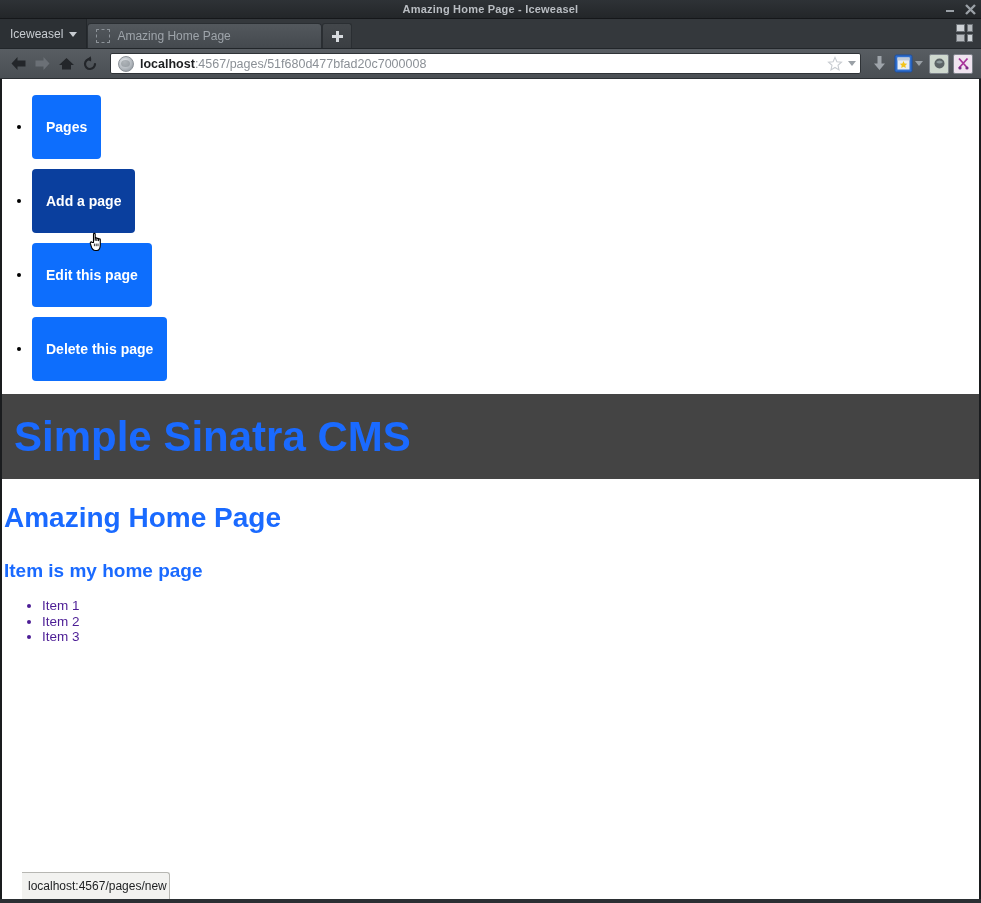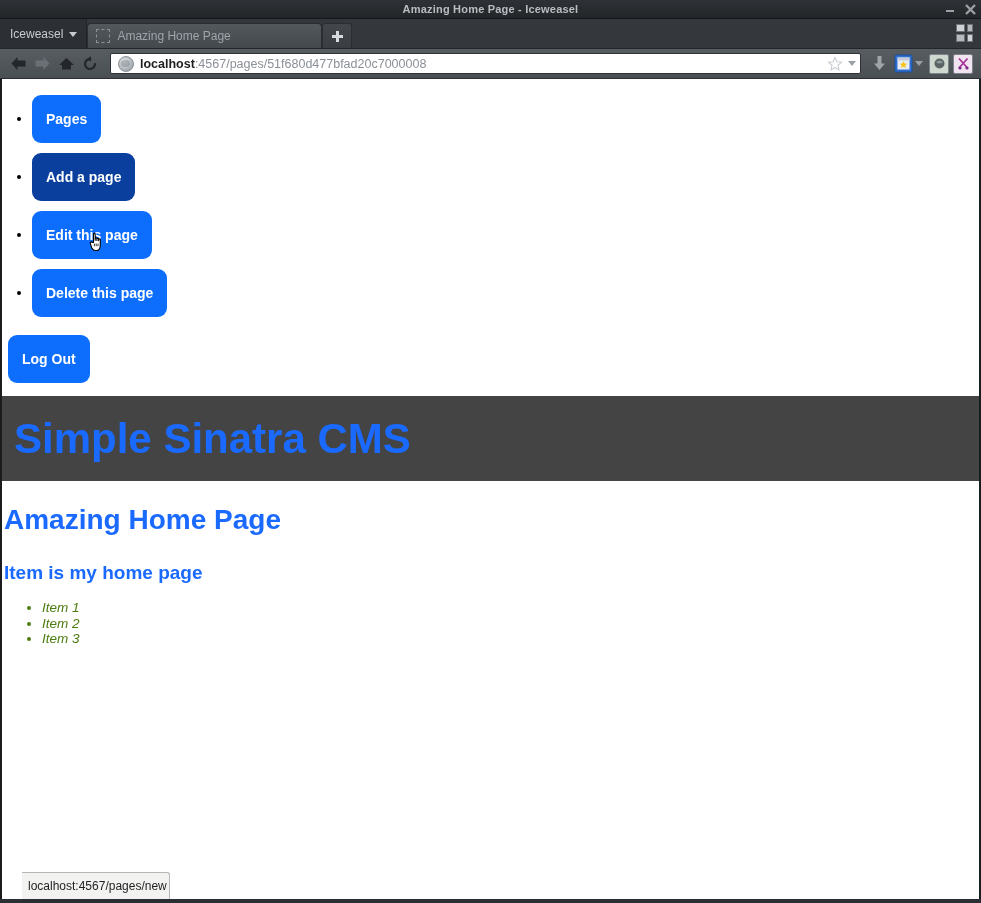--- a/index.html
+++ b/index.html
@@ -278,22 +278,22 @@
   ul.navlist > li::marker { color: #000; font-size: 13px; }
 
   .btn {
     display: inline-block;
     background: #0d6efd;
     color: #ffffff;
     font-size: 14px;
     font-weight: bold;
     font-family: "Liberation Sans", sans-serif;
     border: none;
-    border-radius: 9px;
-    padding: 17px 14px;
+    border-radius: 4px;
+    padding: 25px 14px;
     line-height: 14px;
     text-decoration: none;
     cursor: pointer;
     vertical-align: middle;
   }
   .btn.hovered { background: #0a3f9e; }
 
   .logout-wrap {
     padding: 8px 0 0 6px;
   }
@@ -329,24 +329,23 @@
     margin: 26px 0 0 0;
     line-height: 22px;
   }
   ul.content-list {
     margin: 16px 0 0 0;
     padding-left: 38px;
     list-style: disc;
   }
   ul.content-list li {
     font-size: 13.5px;
-    color: #4d7c0f;
+    color: #4c1d95;
     line-height: 15.5px;
     margin-bottom: 0px;
-    font-style: italic;
   }
 
   
   .cursor {
     position: absolute;
     left: 86px;
     top: 152px;
     width: 20px;
     height: 22px;
     pointer-events: none;
@@ -494,23 +493,20 @@
         <a class="btn hovered" href="#">Add a page</a>
       </li>
       <li>
         <a class="btn" href="#">Edit this page</a>
       </li>
       <li>
         <a class="btn" href="#">Delete this page</a>
       </li>
     </ul>
 
-    <div class="logout-wrap">
-      <a class="btn" href="#">Log Out</a>
-    </div>
 
     <div class="site-header">
       <h1 class="site-title">Simple Sinatra CMS</h1>
     </div>
 
     <div class="content">
       <h1 class="page-title">Amazing Home Page</h1>
       <h3 class="page-sub">Item is my home page</h3>
       <ul class="content-list">
         <li>Item 1</li>

